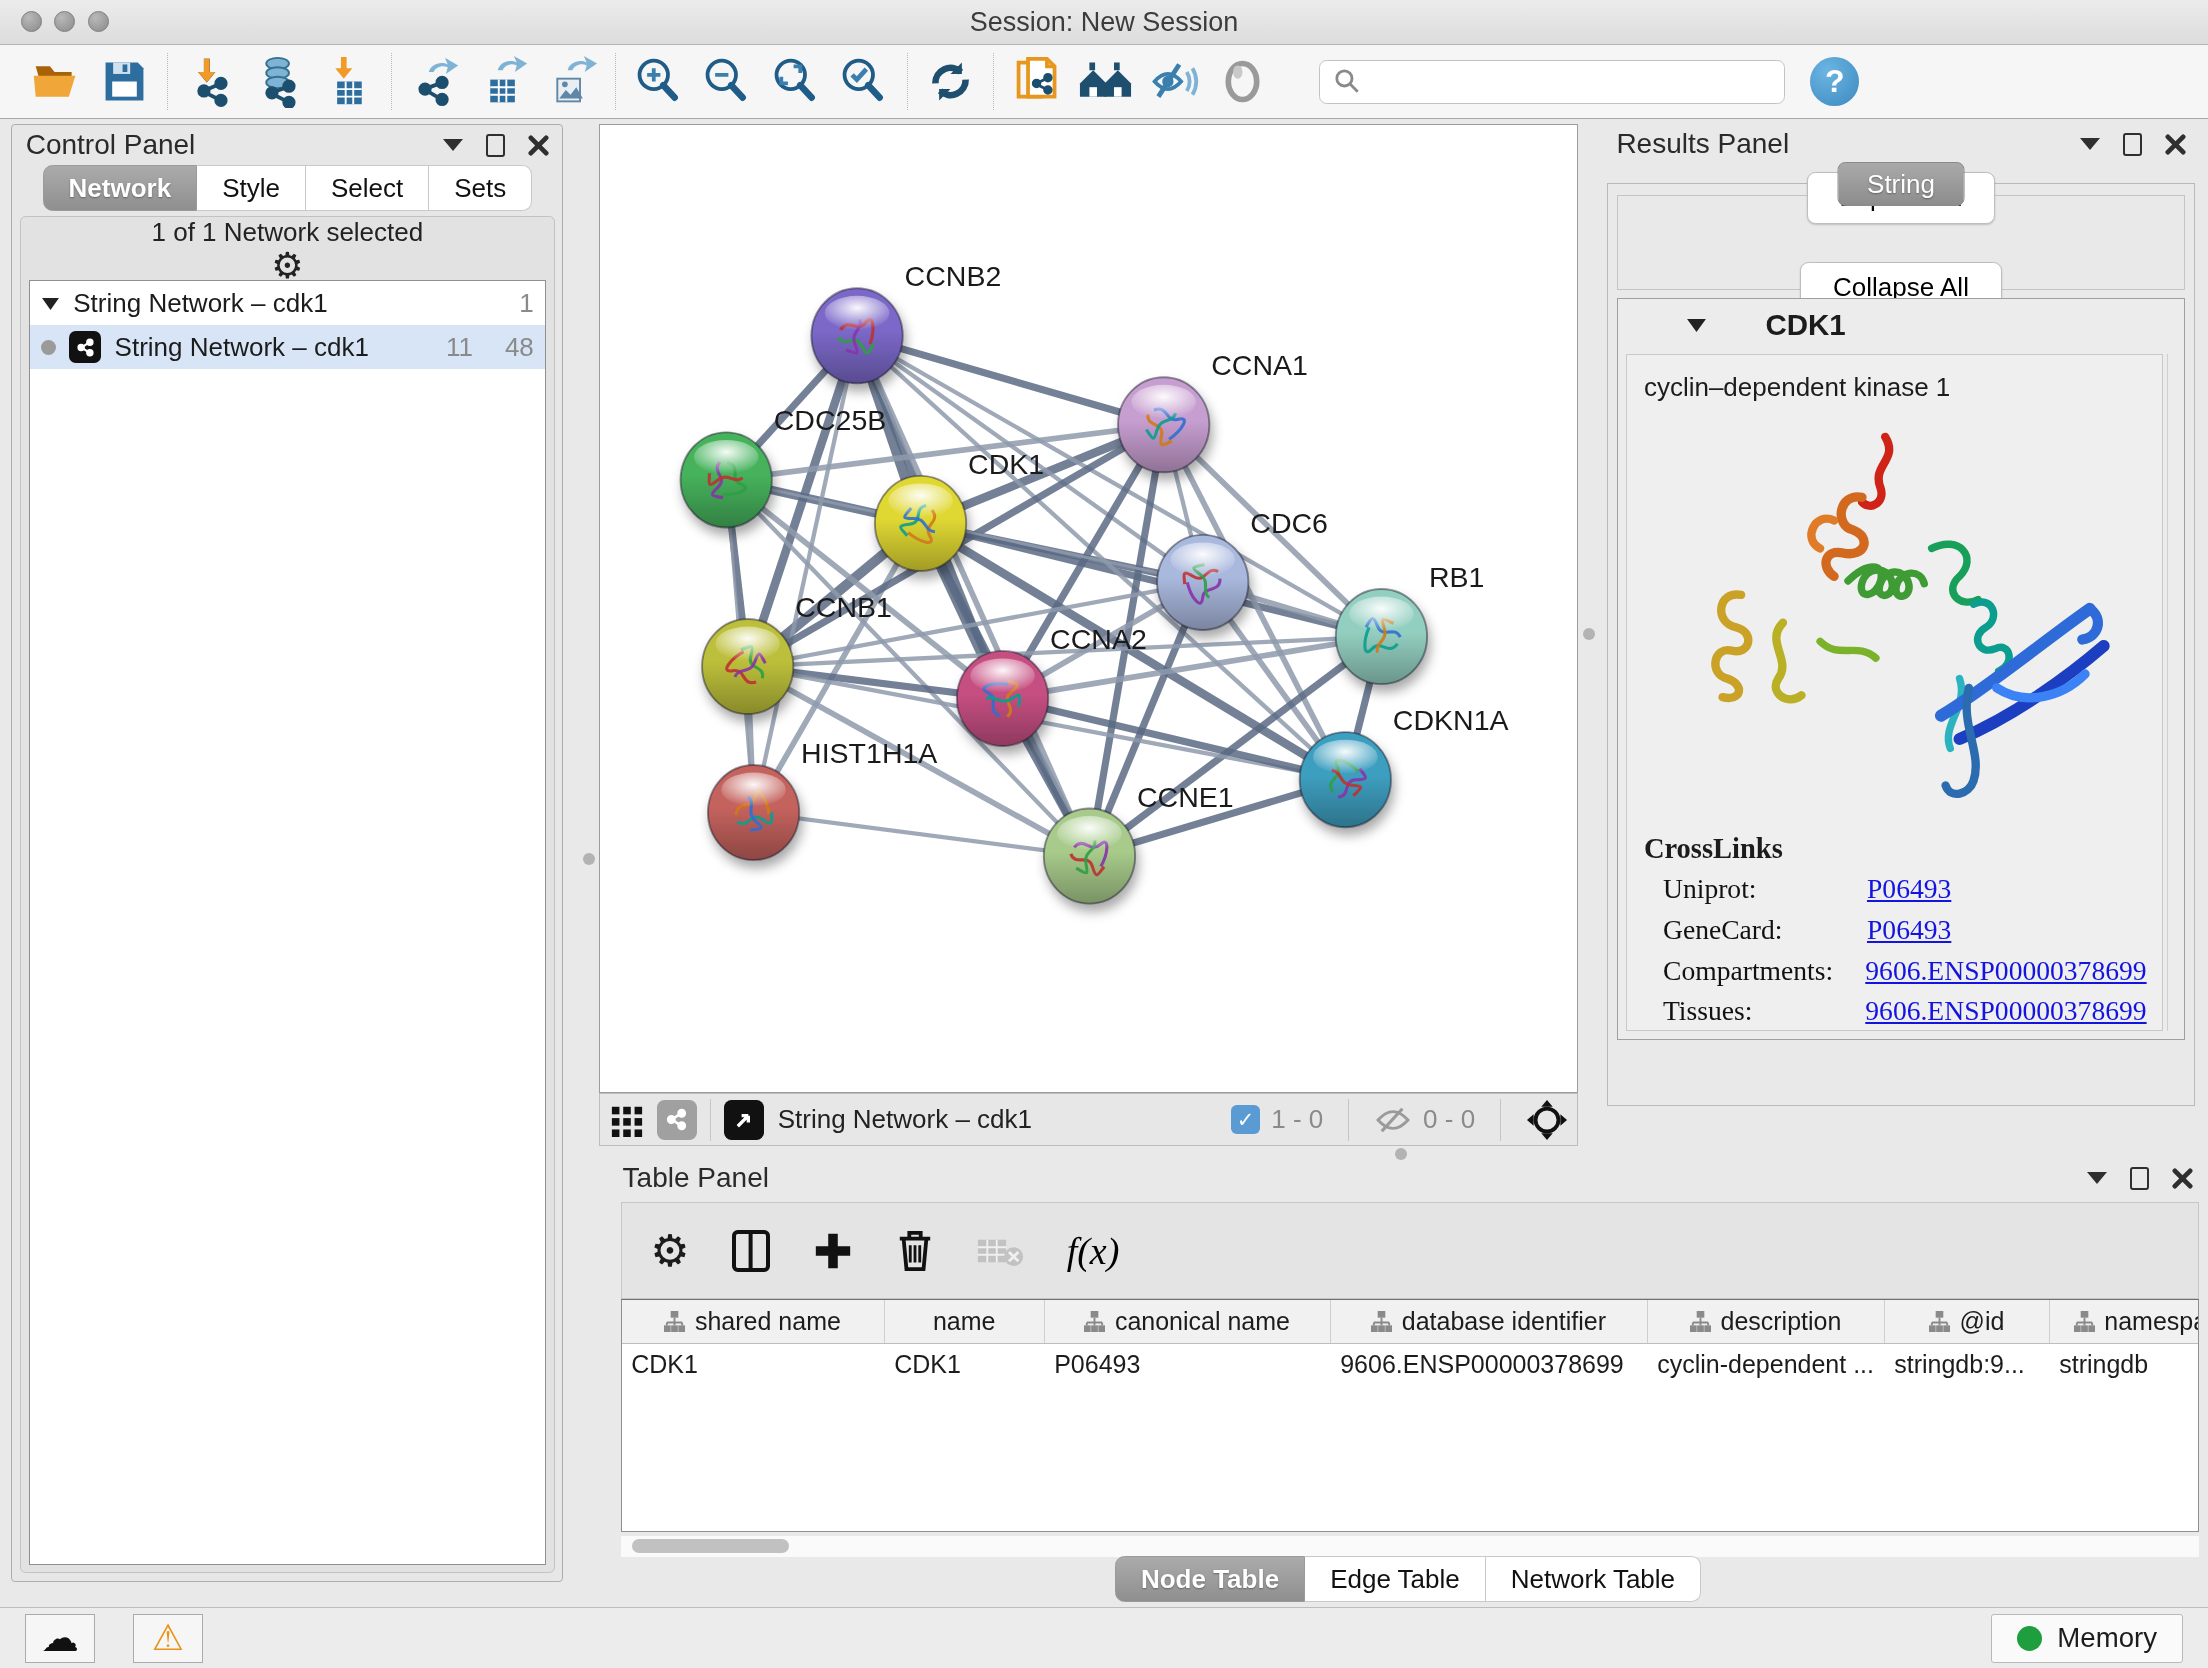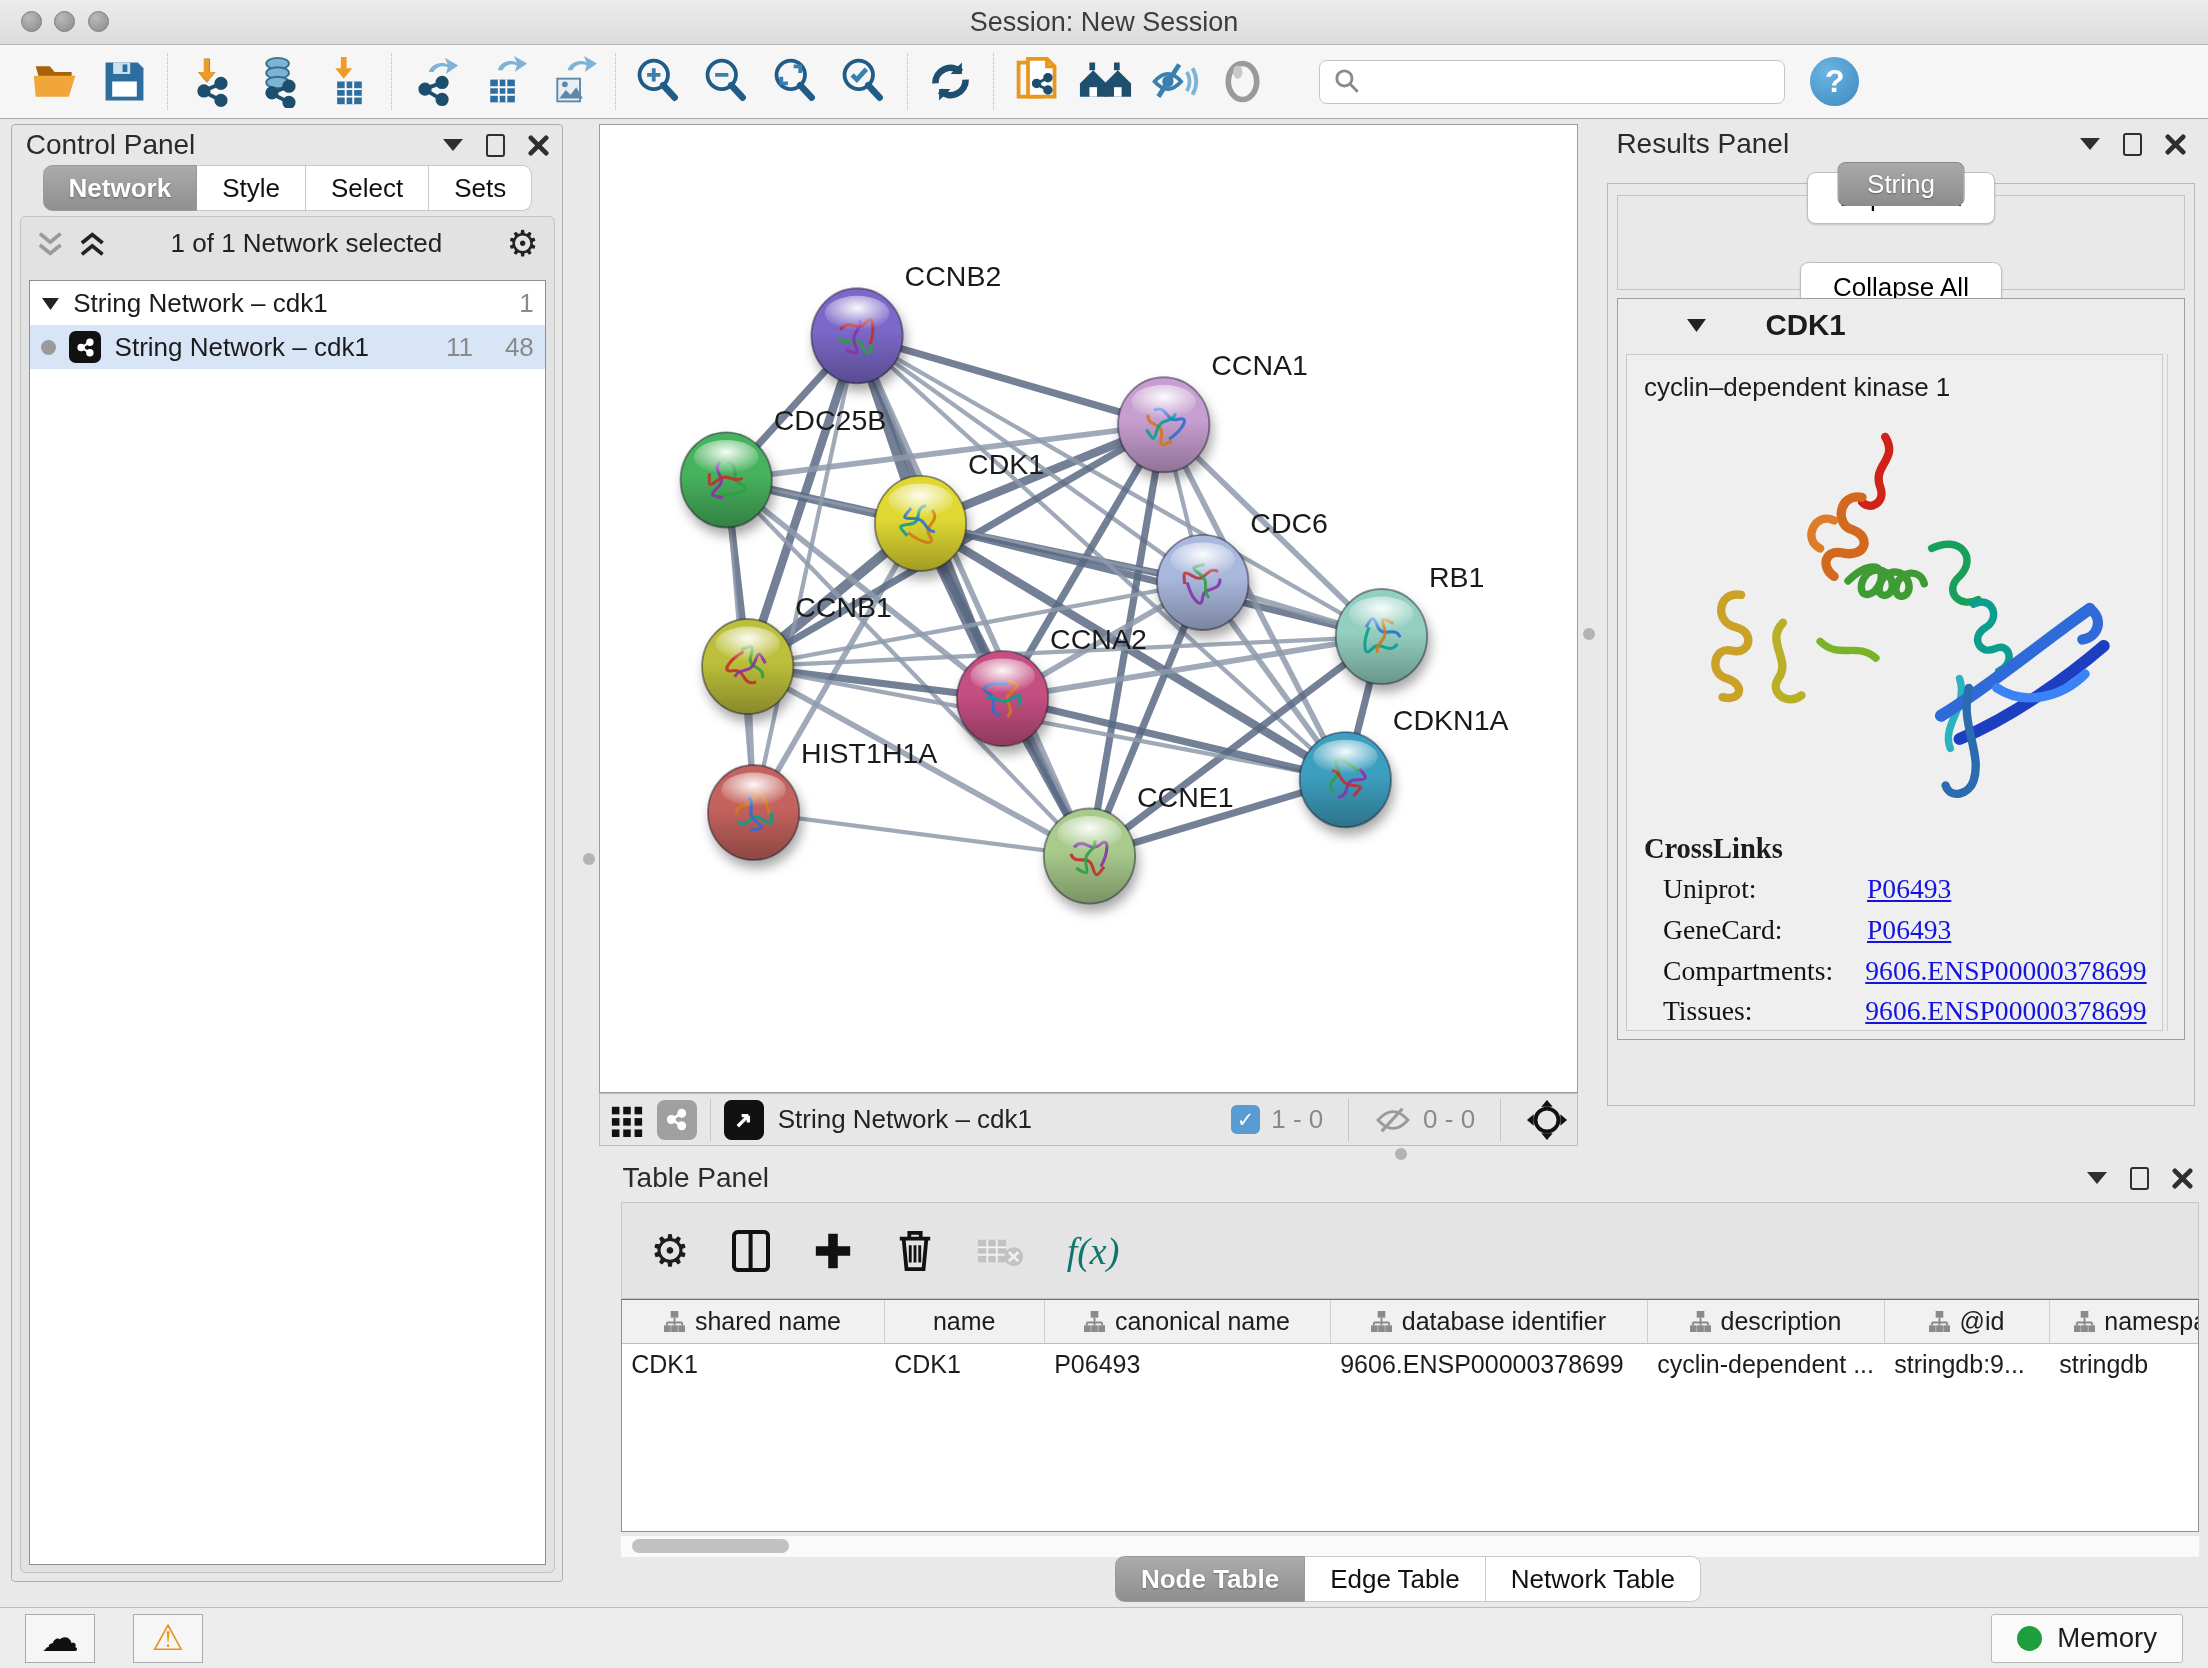--- a/index.html
+++ b/index.html
@@ -37,21 +37,21 @@
   .tab { font-size:26px; padding:6.7px 25px; background:#fff; border:1px solid #c9c9c9; border-left:none; color:#111; }
   .tab:first-child { border-left:1px solid #c9c9c9; border-radius:9.5px 0 0 9.5px; }
   .tab:last-child { border-radius:0 9.5px 9.5px 0; }
   .tab.sel { background:linear-gradient(#ababab,#8f8f8f); color:#fff; text-shadow:0 1px 1.9px rgba(0,0,0,.35); border-color:#9a9a9a;font-weight:bold; }
 
   
   .control { position:absolute; left:11.4px; top:124px; width:552px; height:1458px;
     background:#e7e7e7; border:1px solid #adadad; border-radius:3.8px; }
   .control .inner { position:absolute; left:7.6px; top:91px; right:7.6px; bottom:7.6px;
     background:#e2e2e2; border:1px solid #c2c2c2; border-radius:5.7px; }
-  .netstatus { height:53px; display:flex; align-items:center; padding:0 15px; font-size:26px; color:#222; }
+  .netstatus { height:53px; display:flex; align-items:center; padding:0 15px; font-size:26px; color:#222;flex-direction:column; }
   .netstatus .mid { flex:1; text-align:center; }
   .gear { font-size:36px; color:#222; line-height:1; }
   .treebox { position:absolute; left:7.6px; top:63px; right:7.6px; bottom:7.6px; background:#fff; border:1px solid #8f8f8f; }
   .trow { height:44px; display:flex; align-items:center; font-size:26px; padding:0 11.4px; gap:13.3px; }
   .trow .cnt { margin-left:auto; color:#8a8a8a; display:flex; gap:32px; }
   .trow.sel { background:#d7e5f6; }
   .dot { width:15px; height:15px; border-radius:50%; background:#9a9a9a; }
   .sharebadge { width:32px; height:32px; border-radius:6.7px; background:#111; display:flex; align-items:center; justify-content:center; }
 
   
@@ -82,21 +82,21 @@
   .vtrack { position:absolute; right:3.8px; top:55px; bottom:7.6px; width:13.3px; border-left:1px solid #cfcfcf; }
   .xl-head { font-family:"Liberation Serif",serif; font-weight:bold; font-size:28.5px; margin:15px 0 5.7px 1.9px; }
   .xlrow { display:flex; font-family:"Liberation Serif",serif; font-size:27.6px; margin:8.6px 0 8.6px 21px; }
   .xlrow .lab { width:204px; color:#111; }
   .xlrow a { color:#1414e0; text-decoration:underline; }
 
   
   .tablepanel { position:absolute; left:615px; top:1158px; width:1586px; height:425px; }
   .tptoolbar { position:absolute; left:5.7px; top:44px; right:1.9px; height:97px; background:#e4e4e4; border:1px solid #c6c6c6;
     display:flex; align-items:center; gap:42px; padding:0 28.5px; }
-  .fx { font-family:"Liberation Serif",serif; font-style:italic; font-size:38px; color:#0f766e; }
+  .fx { font-family:"Liberation Serif",serif; font-style:italic; font-size:38px; color:#000000; }
   .tbl { position:absolute; left:5.7px; top:141px; right:1.9px; height:233px; background:#fff; border:1px solid #8f8f8f; border-top:1.9px solid #6f6f6f; overflow:hidden; }
   .thead { display:flex; background:#f1f1f1; border-bottom:1px solid #bdbdbd; height:44px; }
   .th { display:flex; align-items:center; justify-content:center; gap:9.5px; font-size:25px; border-right:1px solid #cfcfcf; overflow:hidden; white-space:nowrap; flex:0 0 auto; }
   .trdata { display:flex; height:42px; }
   .td { font-size:25px; padding:5.7px 9.5px; overflow:hidden; white-space:nowrap; flex:0 0 auto; }
   .hscroll { position:absolute; left:5.7px; top:378px; right:1.9px; height:21px; background:#fafafa; }
   .hthumb { position:absolute; left:11.4px; top:2.9px; width:157px; height:14.3px; background:#c1c1c1; border-radius:7.6px; }
   .tptabs { position:absolute; left:0; right:0; top:398px; display:flex; justify-content:center; }
 
   

